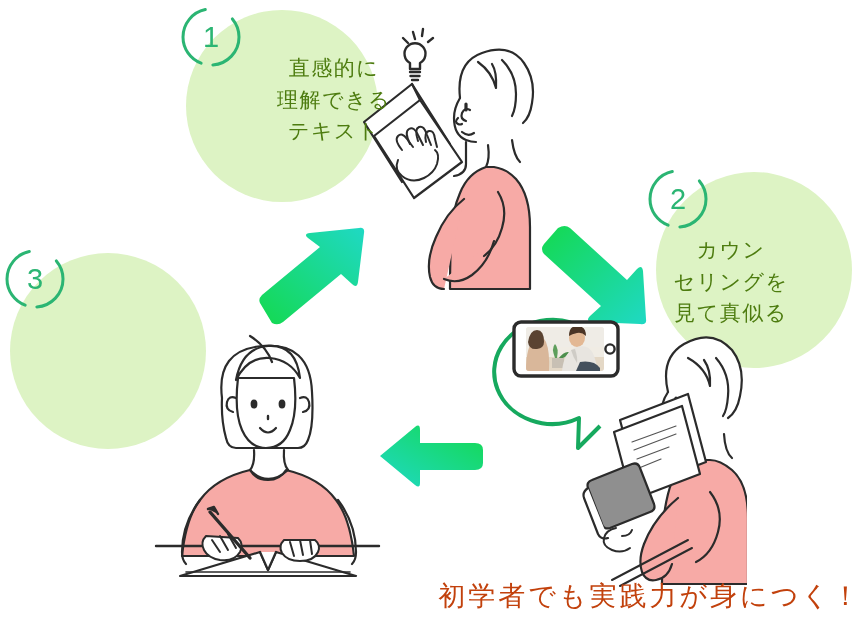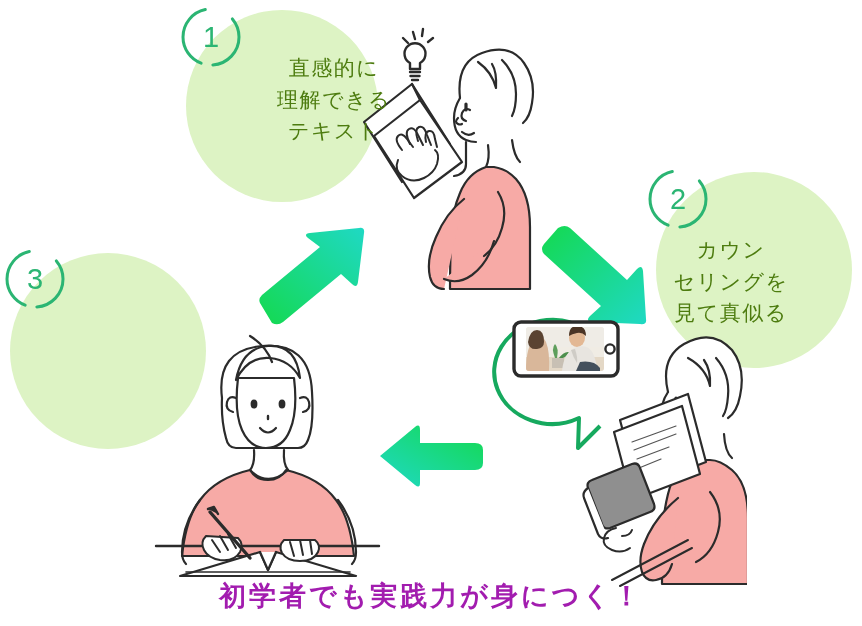--- a/index.html
+++ b/index.html
@@ -75,26 +75,25 @@
   #illus1 { left: 352px; top: 14px; }
   #illus2 { left: 492px; top: 302px; }
   #illus3 { left: 150px; top: 300px; }
 
   
   #caption {
     position: absolute;
     left: 0;
     top: 578px;
     width: 862px;
-    text-align: center;
-    color: #a21caf;
+    text-align: right;
+    color: #c2410c;
     font-size: 27px;
     letter-spacing: 3px;
     font-family: "Liberation Sans", "DejaVu Sans", sans-serif;
-    font-weight: bold;
   }
 </style>
 </head>
 <body>
 
 <div id="stage">
 
   <div class="blob" id="blob1"></div>
   <div class="blob" id="blob2"></div>
   <div class="blob" id="blob3"></div>

